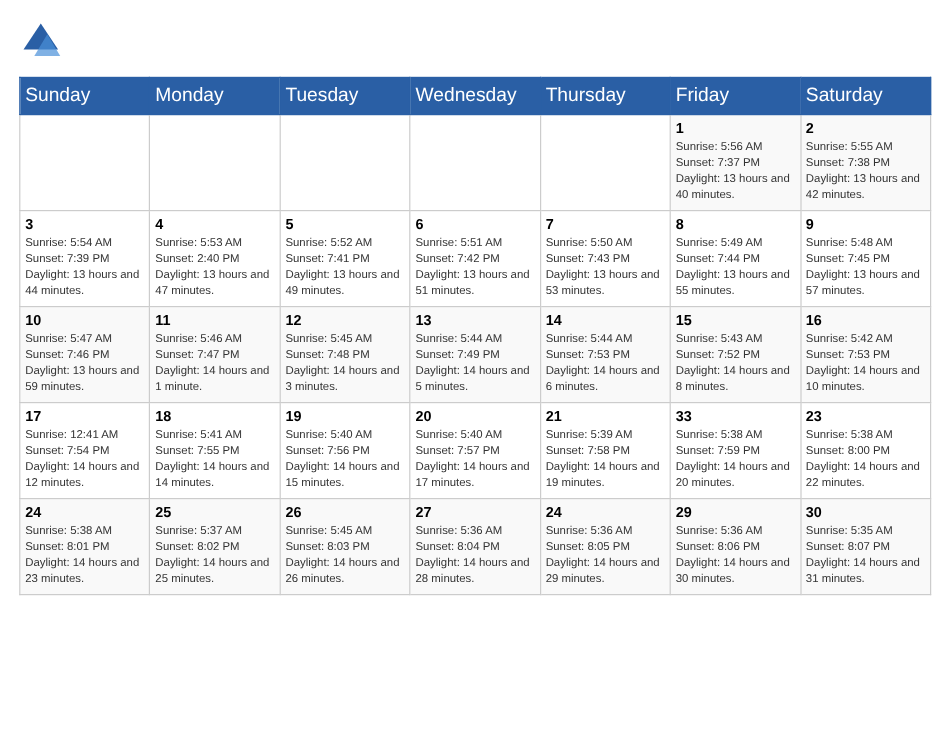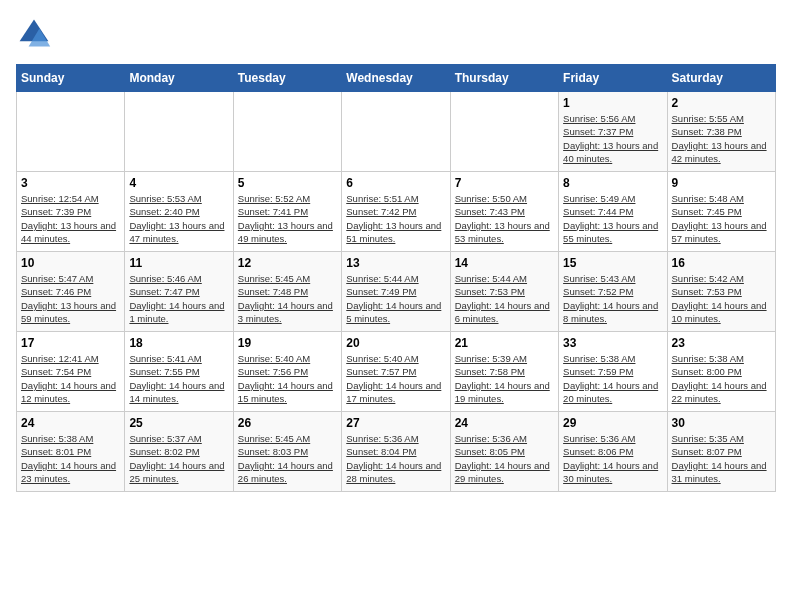--- a/index.html
+++ b/index.html
@@ -47,22 +47,22 @@
     table {
       width: 100%;
       border-collapse: collapse;
       font-size: 10.5px;
     }
     thead tr th {
       background: #2a5fa5;
       color: #fff;
       padding: 6px 4px;
       text-align: left;
-      font-size: 12px;
-      font-weight: bold;
+      font-size: 16px;
+      font-weight: normal;
       border: 1px solid #2a5fa5;
     }
     tbody tr td {
       border: 1px solid #ccc;
       vertical-align: top;
       padding: 4px;
       width: 14.28%;
       height: 80px;
       background: #fff;
     }
@@ -72,21 +72,20 @@
     .day-number {
       font-weight: bold;
       font-size: 12px;
       display: block;
       margin-bottom: 2px;
     }
     .day-info {
       font-size: 9.5px;
       color: #333;
       line-height: 1.4;
-      text-decoration: underline;
     }
     .empty {
       background: #fff !important;
     }
   </style>
 </head>
 <body>
 
 <div class="header">
   <div class="logo">
@@ -133,21 +132,21 @@
         <td>
           <span class="day-number">2</span>
           <div class="day-info">Sunrise: 5:55 AM
 Sunset: 7:38 PM
 Daylight: 13 hours and 42 minutes.</div>
         </td>
       </tr>
       <tr>
         <td>
           <span class="day-number">3</span>
-          <div class="day-info">Sunrise: 12:54 AM
+          <div class="day-info">Sunrise: 5:54 AM
 Sunset: 7:39 PM
 Daylight: 13 hours and 44 minutes.</div>
         </td>
         <td>
           <span class="day-number">4</span>
           <div class="day-info">Sunrise: 5:53 AM
 Sunset: 2:40 PM
 Daylight: 13 hours and 47 minutes.</div>
         </td>
         <td>

